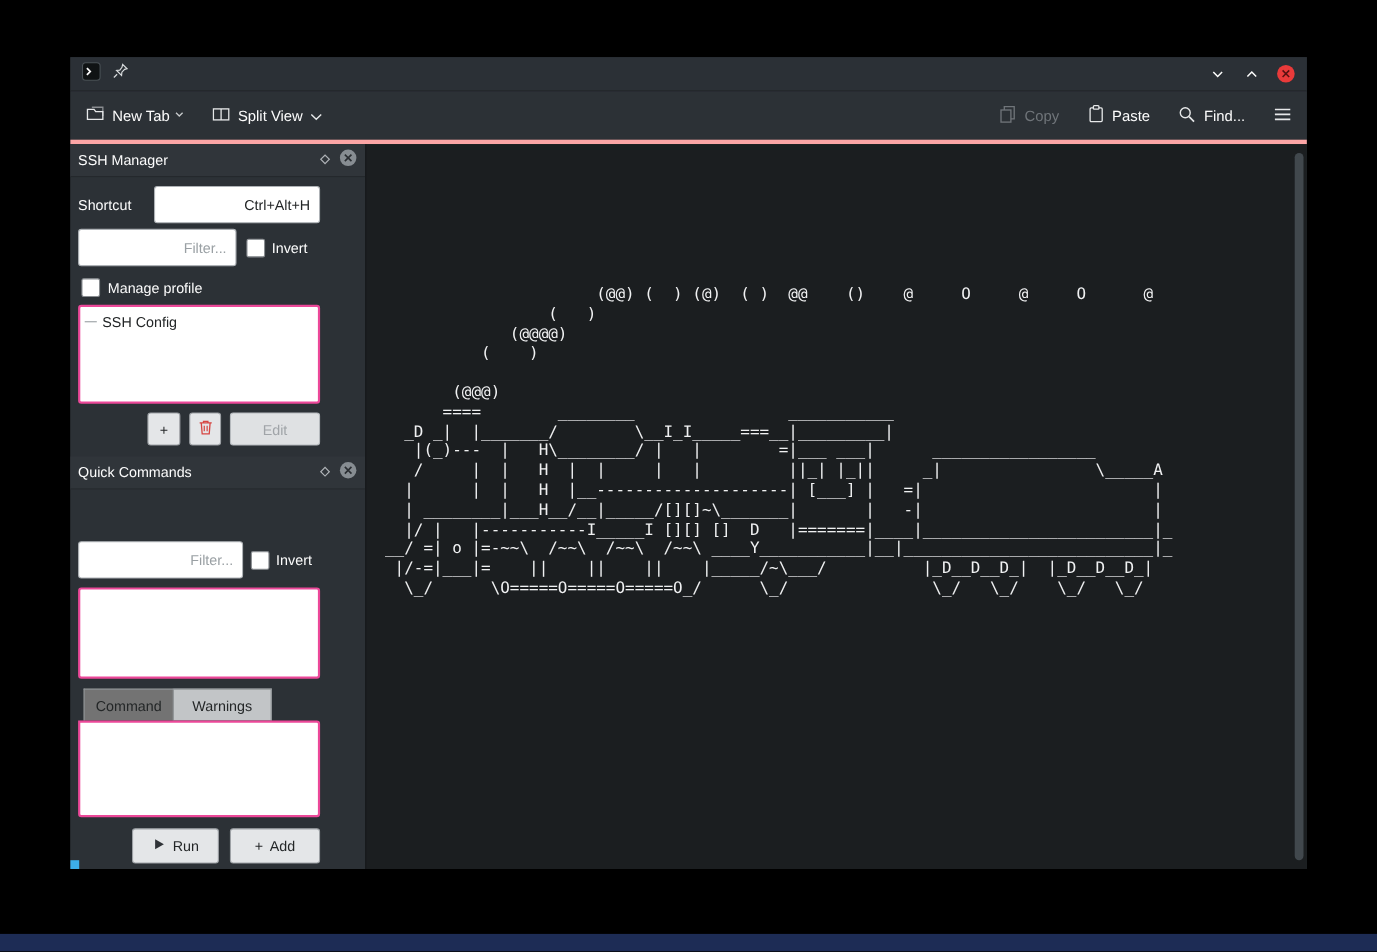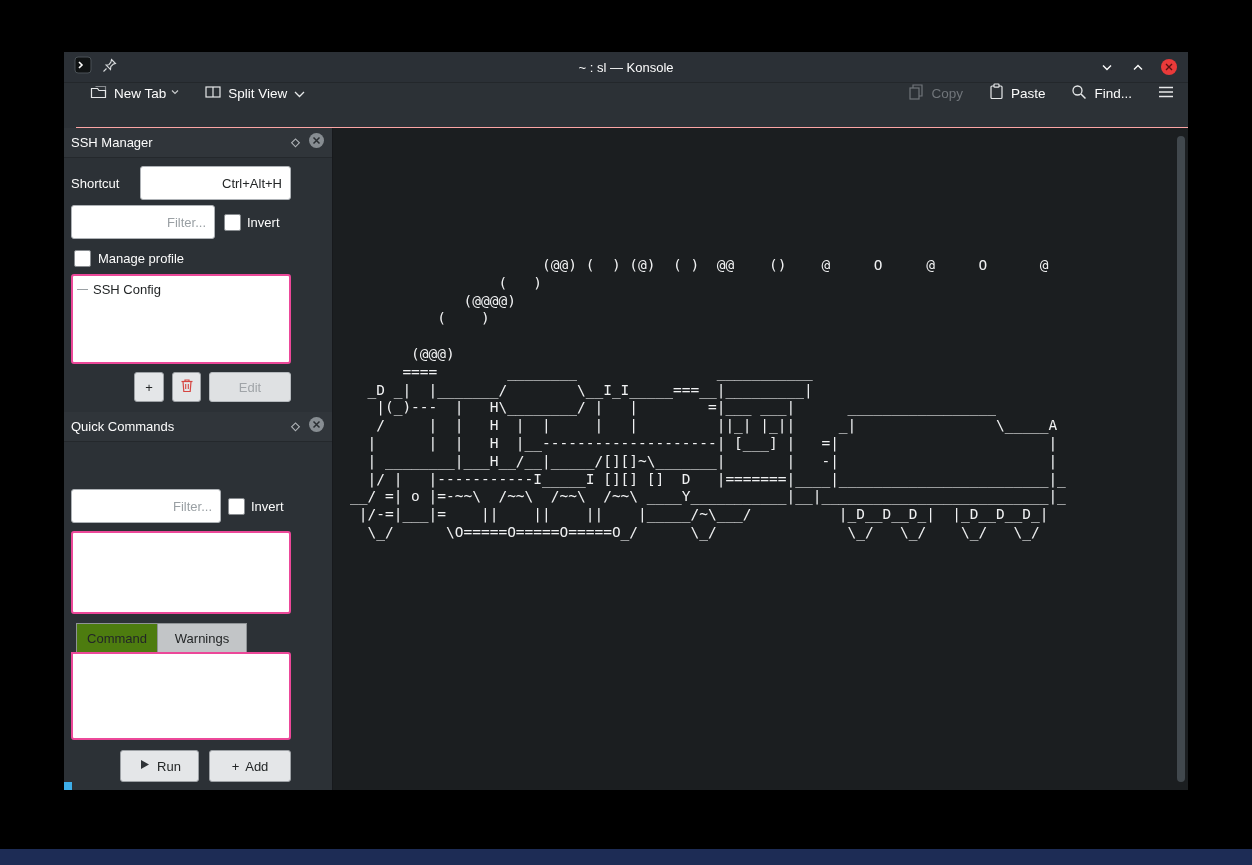--- a/index.html
+++ b/index.html
@@ -12,22 +12,22 @@
 
   
   .titlebar{height:30px;background:#2b3036;display:flex;align-items:center;padding:0 10px;position:relative;
     border-bottom:1px solid #23272b;flex:0 0 auto;}
   .tb-left{display:flex;align-items:center;gap:10px;}
   .tb-title{position:absolute;left:0;right:0;text-align:center;color:#fcfcfc;font-size:13px;pointer-events:none;}
   .tb-right{margin-left:auto;display:flex;align-items:center;gap:13px;position:relative;z-index:2;}
   .wb{display:flex;align-items:center;justify-content:center;width:18px;height:18px;cursor:default;}
 
   
-  .toolbar{height:44px;background:#2c3136;display:flex;align-items:flex-start;padding:0 14px;
-    border-bottom:1px solid #fca5a5;flex:0 0 auto;margin-left:12px;}
+  .toolbar{height:44px;background:#2c3136;display:flex;align-items:center;padding:0 14px;
+    border-bottom:4px solid #fca5a5;flex:0 0 auto;}
   .tbtn{display:flex;align-items:center;gap:7px;color:#fcfcfc;font-size:13.5px;cursor:default;}
   .tbtn.disabled{color:#70757a;}
   .tb-group-left{display:flex;align-items:center;gap:26px;}
   .tb-group-right{margin-left:auto;display:flex;align-items:center;gap:26px;}
   .caret-sm{align-self:flex-end;margin-bottom:6px;margin-left:-2px;}
 
   
   .content{flex:1;display:flex;min-height:0;}
   .sidebar{width:268px;flex:0 0 auto;position:relative;background:#2c3136;}
   .sb{position:absolute;box-sizing:border-box;}
@@ -42,21 +42,21 @@
   .cb{width:17px;height:17px;background:#fff;border:1px solid #888c90;border-radius:2px;box-sizing:border-box;}
   .whitebox{background:#fff;border:2px solid #ec4899;border-radius:3px;}
   .tree-item{display:flex;align-items:center;padding:6px 4px 0 4px;font-size:13px;color:#232627;}
   .branch{width:11px;height:1px;background:#9aa0a4;margin-right:5px;flex:0 0 auto;}
   .btn{box-sizing:border-box;height:30px;background:#e4e6e8;border:1px solid #9da1a5;border-radius:3px;
     display:flex;align-items:center;justify-content:center;gap:6px;font-size:13px;color:#232627;cursor:default;}
   .btn.disabled{background:#dfe1e3;color:#a0a4a8;border-color:#b5b9bd;}
   .btn-row{display:flex;justify-content:flex-end;gap:8px;}
   .tab{box-sizing:border-box;height:29px;display:flex;align-items:center;justify-content:center;
     font-size:13px;color:#232627;border:1px solid #8f9396;border-bottom:none;}
-  .tab.active{background:#4d7c0f;}
+  .tab.active{background:#737373;}
   .tab.inactive{background:#c2c5c7;border-left:none;}
   .accent-corner{position:absolute;left:0;bottom:0;width:8px;height:8px;background:#3daee9;}
 
   
   .terminal{flex:1;position:relative;background:#1b1e20;border-left:1px solid #17191c;overflow:hidden;}
   .terminal pre{margin:0;position:absolute;left:17px;top:129px;
     font-family:"DejaVu Sans Mono", monospace;font-size:14.5px;line-height:17.8px;color:#f0f1f2;white-space:pre;}
   .scroll-thumb{position:absolute;right:3px;top:8px;bottom:8px;width:8px;background:#41484d;border-radius:4px;}
 </style>
 </head>
@@ -74,21 +74,20 @@
               <path d="M5 6l3 3-3 3" stroke="#fcfcfc" stroke-width="1.6" fill="none"></path>
             </svg>
         </span>
         <span>
           <svg width="15" height="15" viewBox="0 0 15 15">
               <path d="M9.5 1.5l4 4-2.2.6-2.5 2.5-.3 2.9-4.5-4.5 2.9-.3 2-2.5z" fill="none" stroke="#d6d9db" stroke-width="1.1"></path>
               <path d="M4.5 10.5L1.5 13.5" stroke="#d6d9db" stroke-width="1.1"></path>
             </svg>
         </span>
       </div>
-      <div class="tb-title">~ : sl — Konsole</div>
       <div class="tb-right">
         <span class="wb">
           <svg width="14" height="14">
               <path d="M3 5.5l4 4 4-4" fill="none" stroke="#fcfcfc" stroke-width="1.4"></path>
             </svg>
         </span>
         <span class="wb">
           <svg width="14" height="14">
               <path d="M3 9.5l4-4 4 4" fill="none" stroke="#fcfcfc" stroke-width="1.4"></path>
             </svg>

